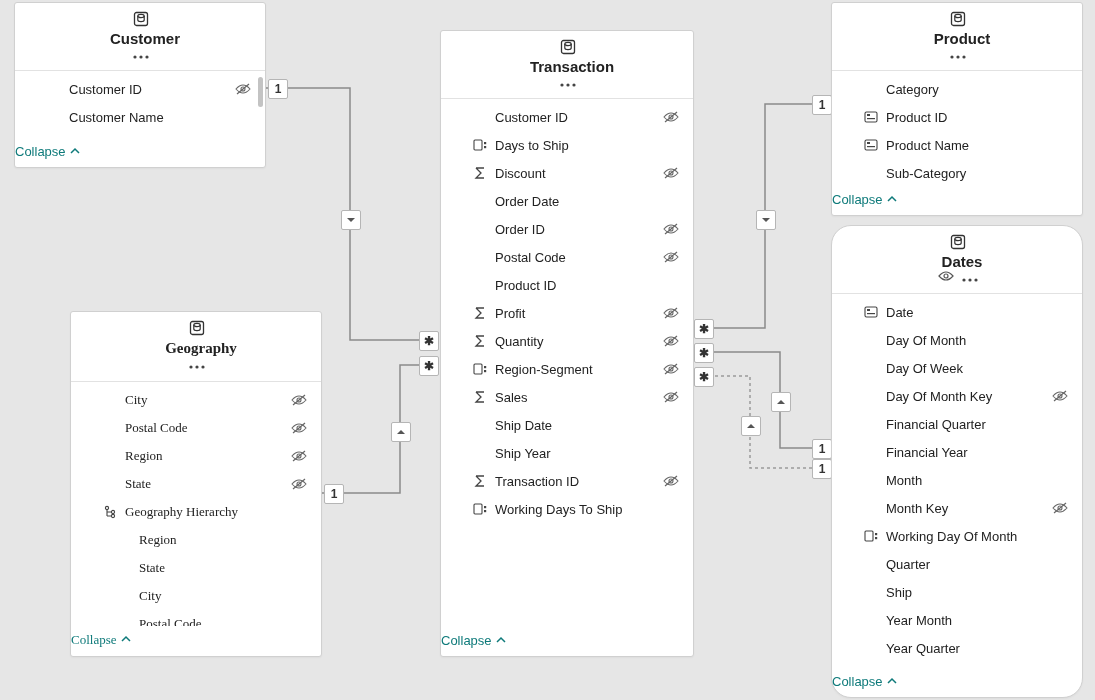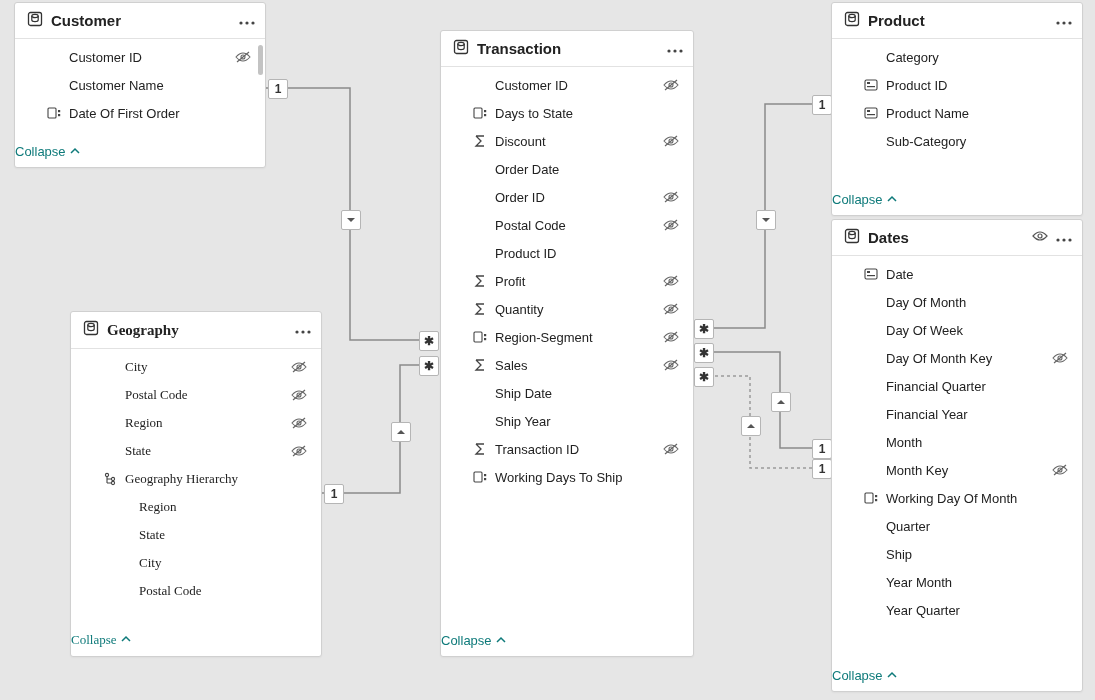--- a/index.html
+++ b/index.html
@@ -21,20 +21,21 @@
     border-radius: 3px;
     box-shadow: 0 1px 2px rgba(0,0,0,0.04);
     display: flex;
     flex-direction: column;
   }
   .card-header {
     display: flex;
     align-items: center;
     padding: 8px 10px 8px 12px;
     border-bottom: 1px solid #e2e2e2;
+    flex-direction: column;
   }
   .card-header .title {
     font-weight: 600;
     font-size: 15px;
     margin-left: 8px;
     flex: 1;
   }
   .card-body {
     flex: 1;
     overflow: hidden;
@@ -359,21 +360,21 @@
           </span>
         </div>
         <div class="row">
           <span class="ricon">
             <svg width="14" height="14" viewBox="0 0 14 14">
               <rect x="1" y="2" width="8" height="10" rx="1" fill="none" stroke="#444" stroke-width="1.1"></rect>
               <rect x="11" y="4" width="2.2" height="2.2" fill="#444"></rect>
               <rect x="11" y="8" width="2.2" height="2.2" fill="#444"></rect>
             </svg>
           </span>
-          <span class="rlabel">Days to State</span>
+          <span class="rlabel">Days to Ship</span>
           <span class="rhide"></span>
         </div>
         <div class="row">
           <span class="ricon">
             <svg width="14" height="14" viewBox="0 0 14 14">
               <path d="M3 2 H11 M3 2 L8 7 L3 12 H11" stroke="#444" stroke-width="1.3" fill="none"></path>
             </svg>
           </span>
           <span class="rlabel">Discount</span>
           <span class="rhide">
@@ -577,21 +578,21 @@
       </div>
   </div>
   <div class="collapse">
     <span>Collapse</span>
     <span><svg width="10" height="10" viewBox="0 0 10 10">
           <path d="M1 7 L5 3 L9 7" stroke="#0e7a7a" stroke-width="1.5" fill="none"></path>
         </svg></span>
   </div>
 </div>
 
-<div class="card" id="card-dates" style="left:831px; top:219px; width:250px; height:471px;">
+<div class="card" id="card-dates" style="left:831px; top:225px; width:250px; height:471px;border-radius:20px;">
   <div class="card-header">
     <span><svg width="16" height="16" viewBox="0 0 16 16">
           <rect x="1.5" y="1.5" width="13" height="13" rx="2" fill="none" stroke="#333" stroke-width="1.3"></rect>
           <ellipse cx="8" cy="5" rx="3.2" ry="1.6" fill="none" stroke="#333" stroke-width="1.2"></ellipse>
           <path d="M4.8 5 v4 a3.2 1.6 0 0 0 6.4 0 v-4" fill="none" stroke="#333" stroke-width="1.2"></path>
         </svg></span>
     <span class="title">Dates</span>
     <span class="hdr-right">
       <span><svg width="16" height="12" viewBox="0 0 16 12">
             <path d="M1 6 Q8 -2 15 6 Q8 14 1 6 Z" fill="none" stroke="#555" stroke-width="1.2"></path>

